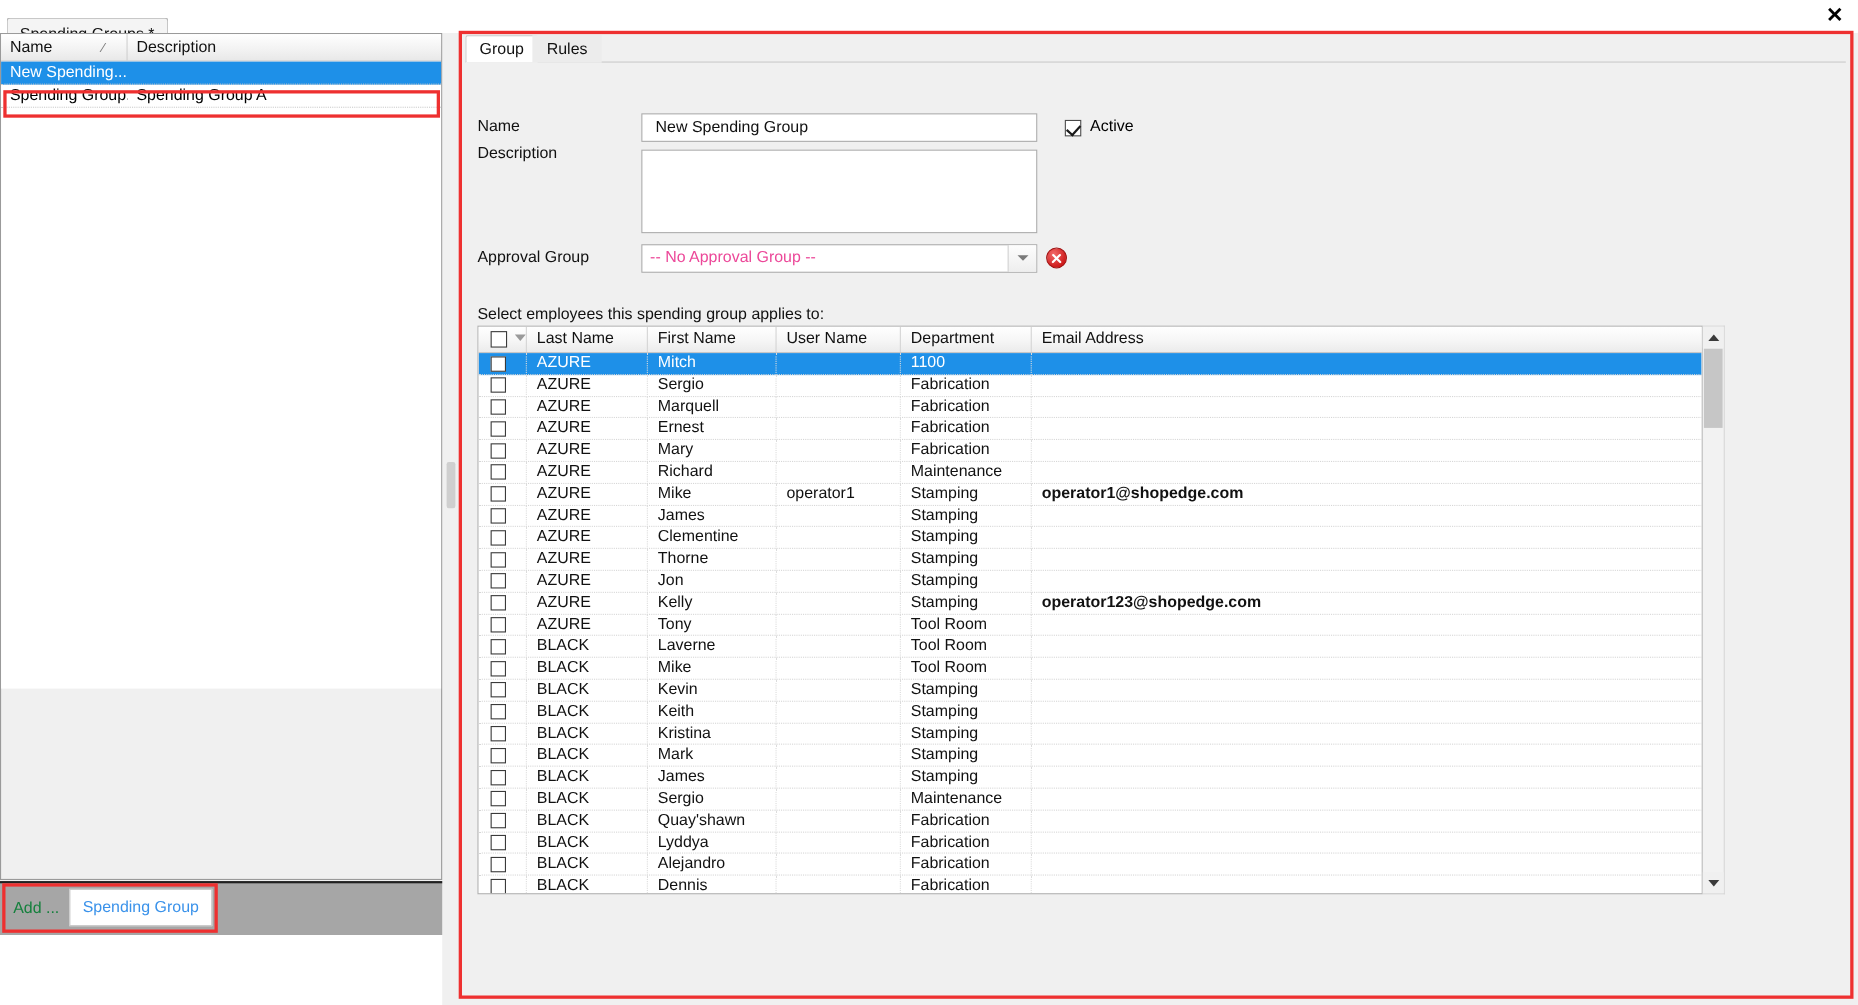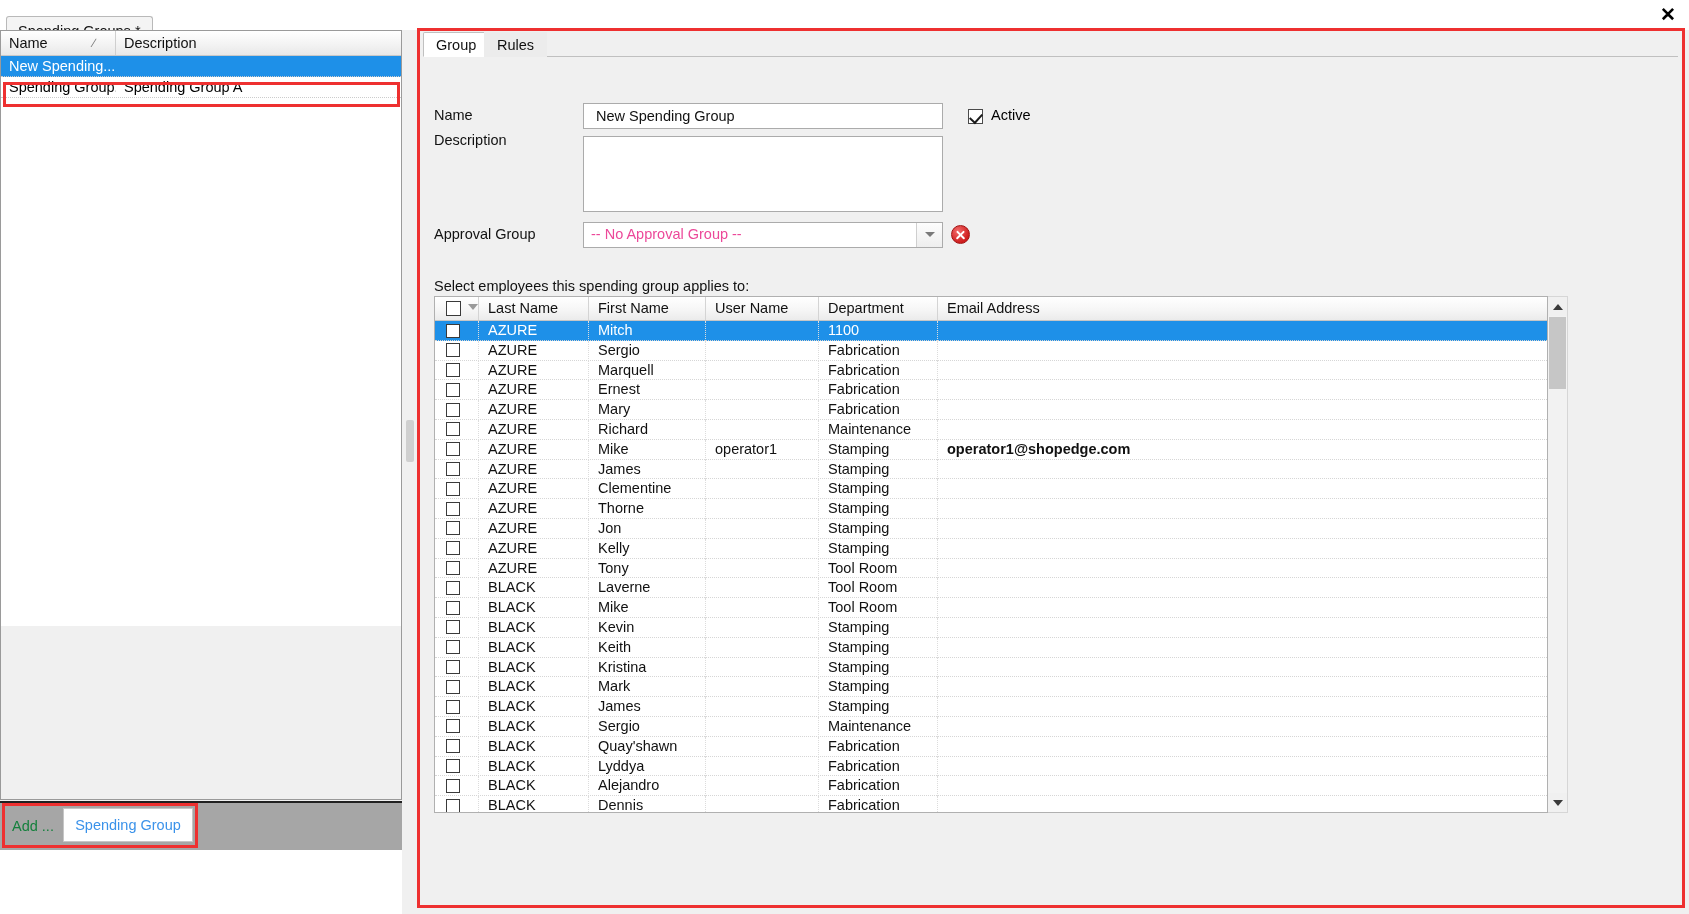--- a/index.html
+++ b/index.html
@@ -490,20 +490,21 @@
           <span class="cell col-em last"></span>
         </div>
         <div class="row">
           <span class="cell col-cb">
             <span class="rowcb"></span>
           </span>
           <span class="cell col-ln">AZURE</span>
           <span class="cell col-fn">Kelly</span>
           <span class="cell col-un"></span>
           <span class="cell col-dp">Stamping</span>
+          <span class="cell col-em last">operator123@shopedge.com</span>
         </div>
         <div class="row">
           <span class="cell col-cb">
             <span class="rowcb"></span>
           </span>
           <span class="cell col-ln">AZURE</span>
           <span class="cell col-fn">Tony</span>
           <span class="cell col-un"></span>
           <span class="cell col-dp">Tool Room</span>
           <span class="cell col-em last"></span>

